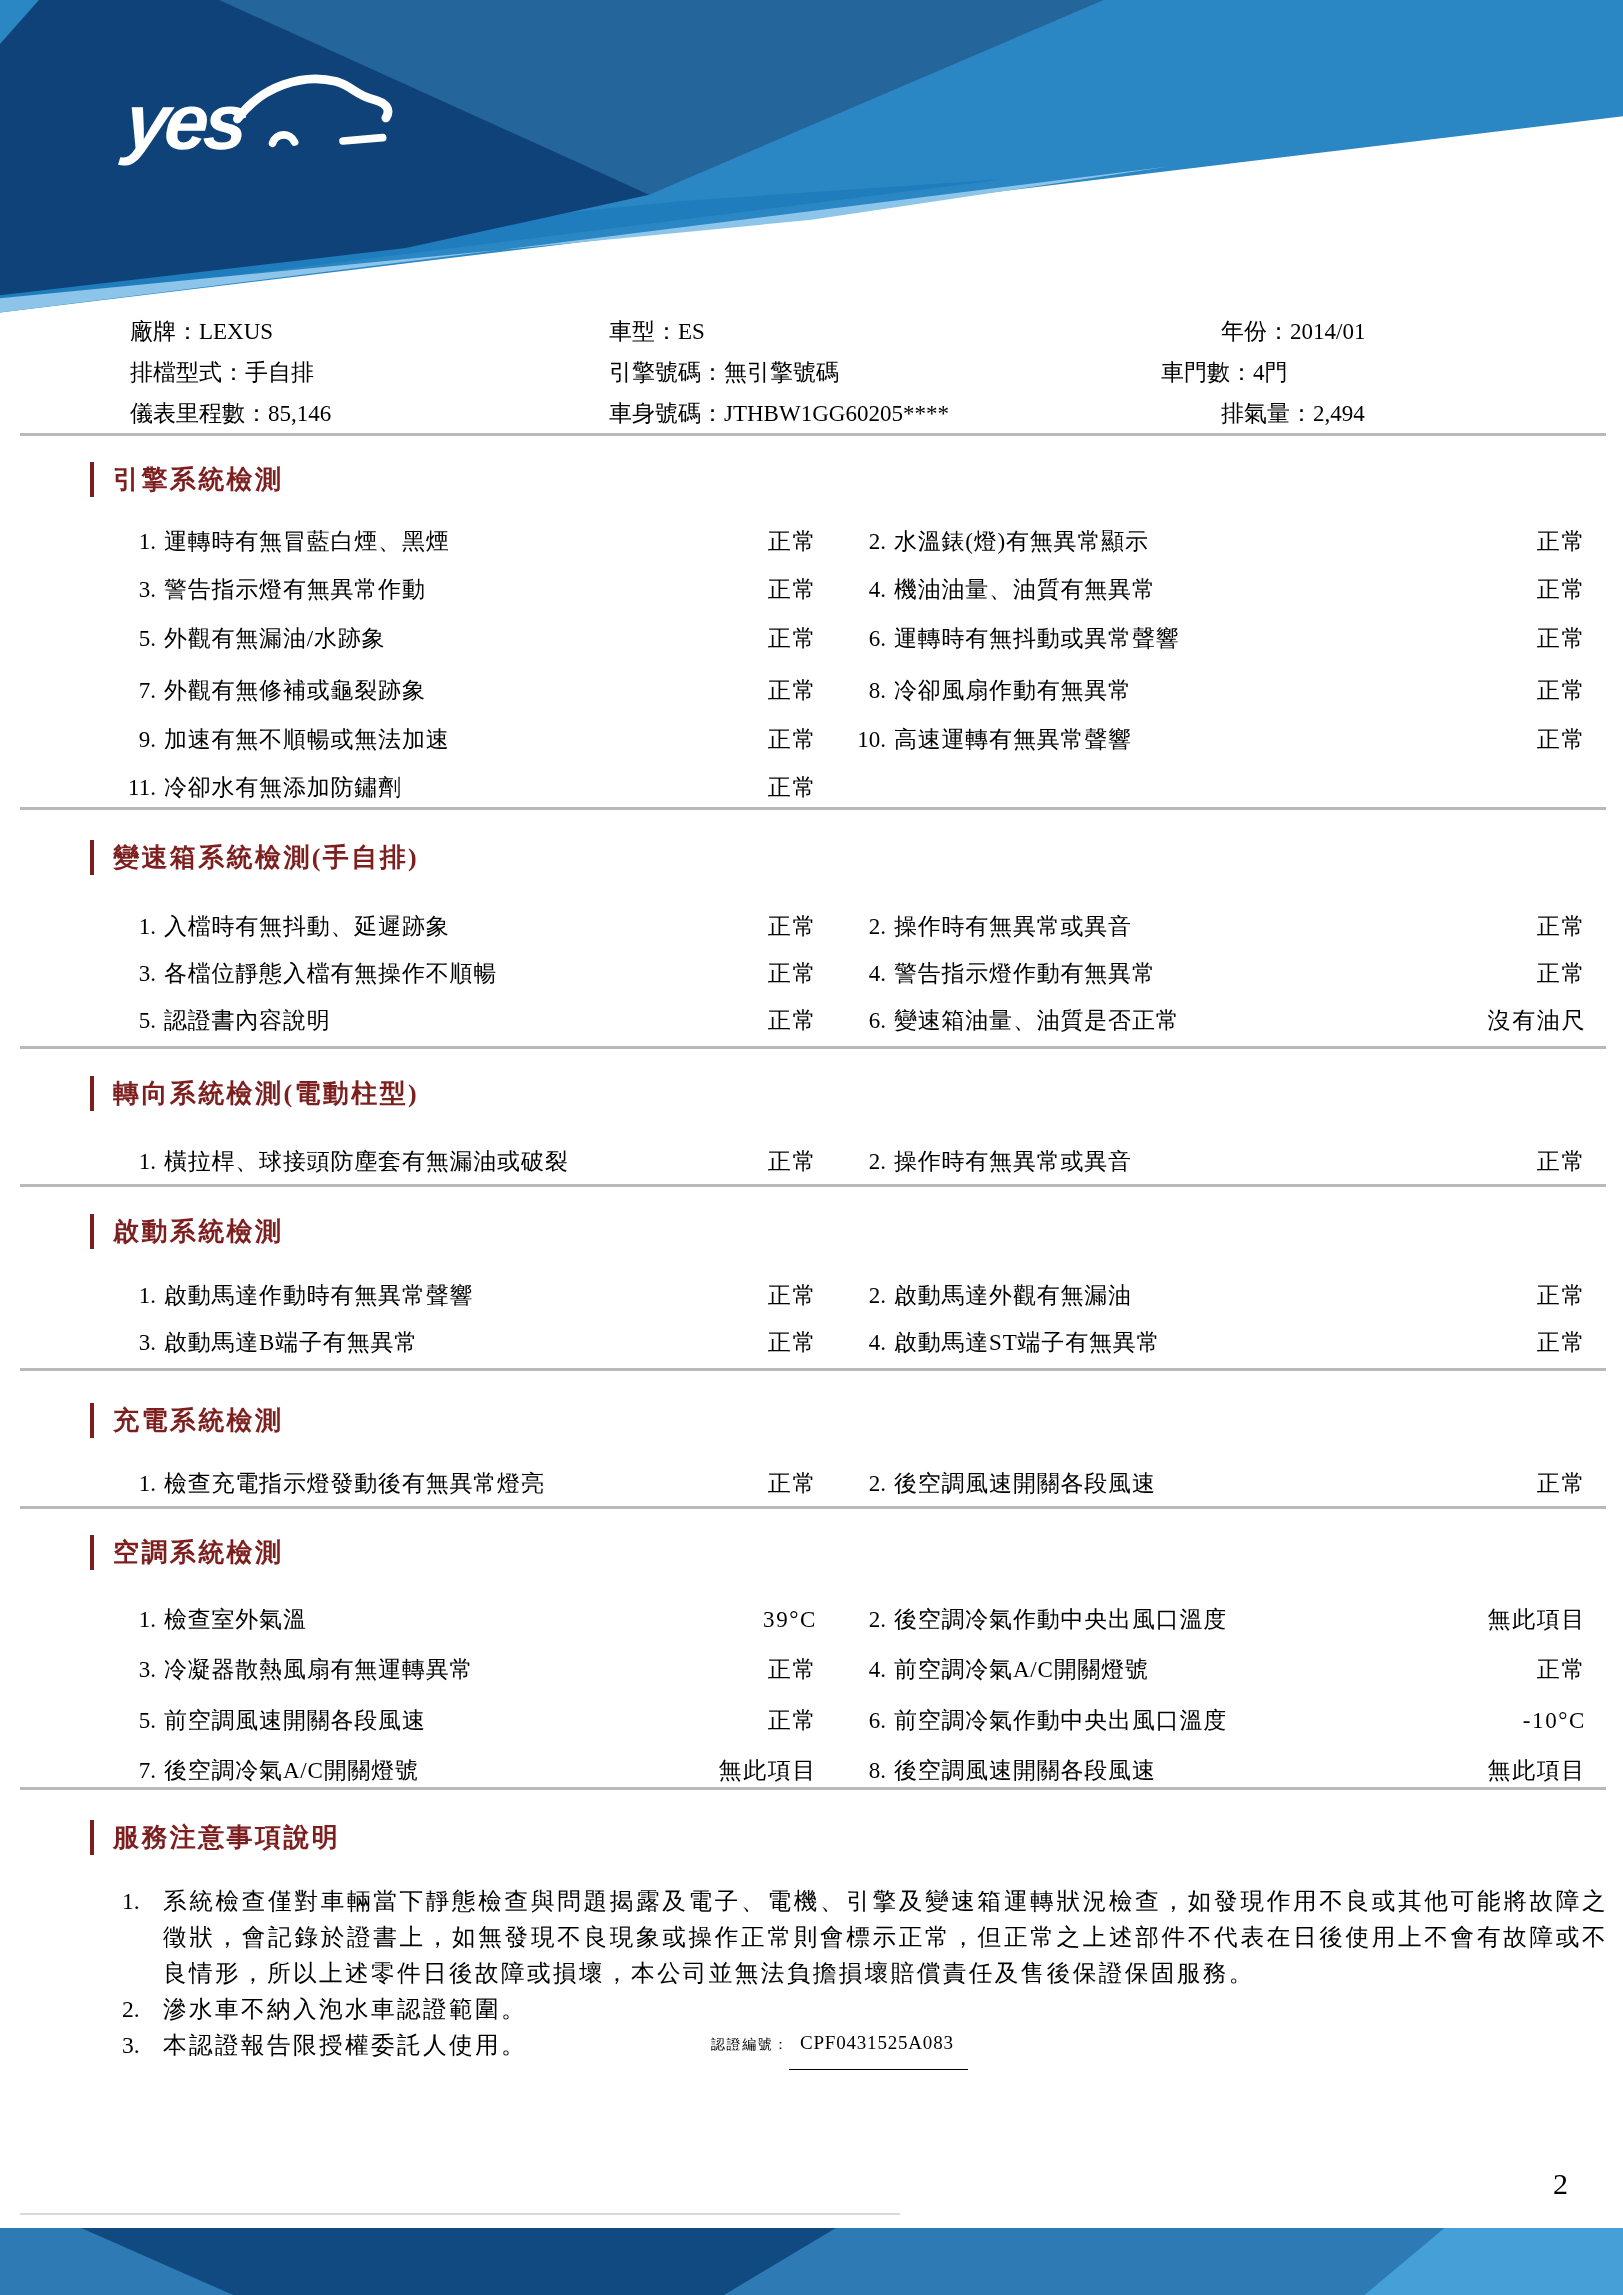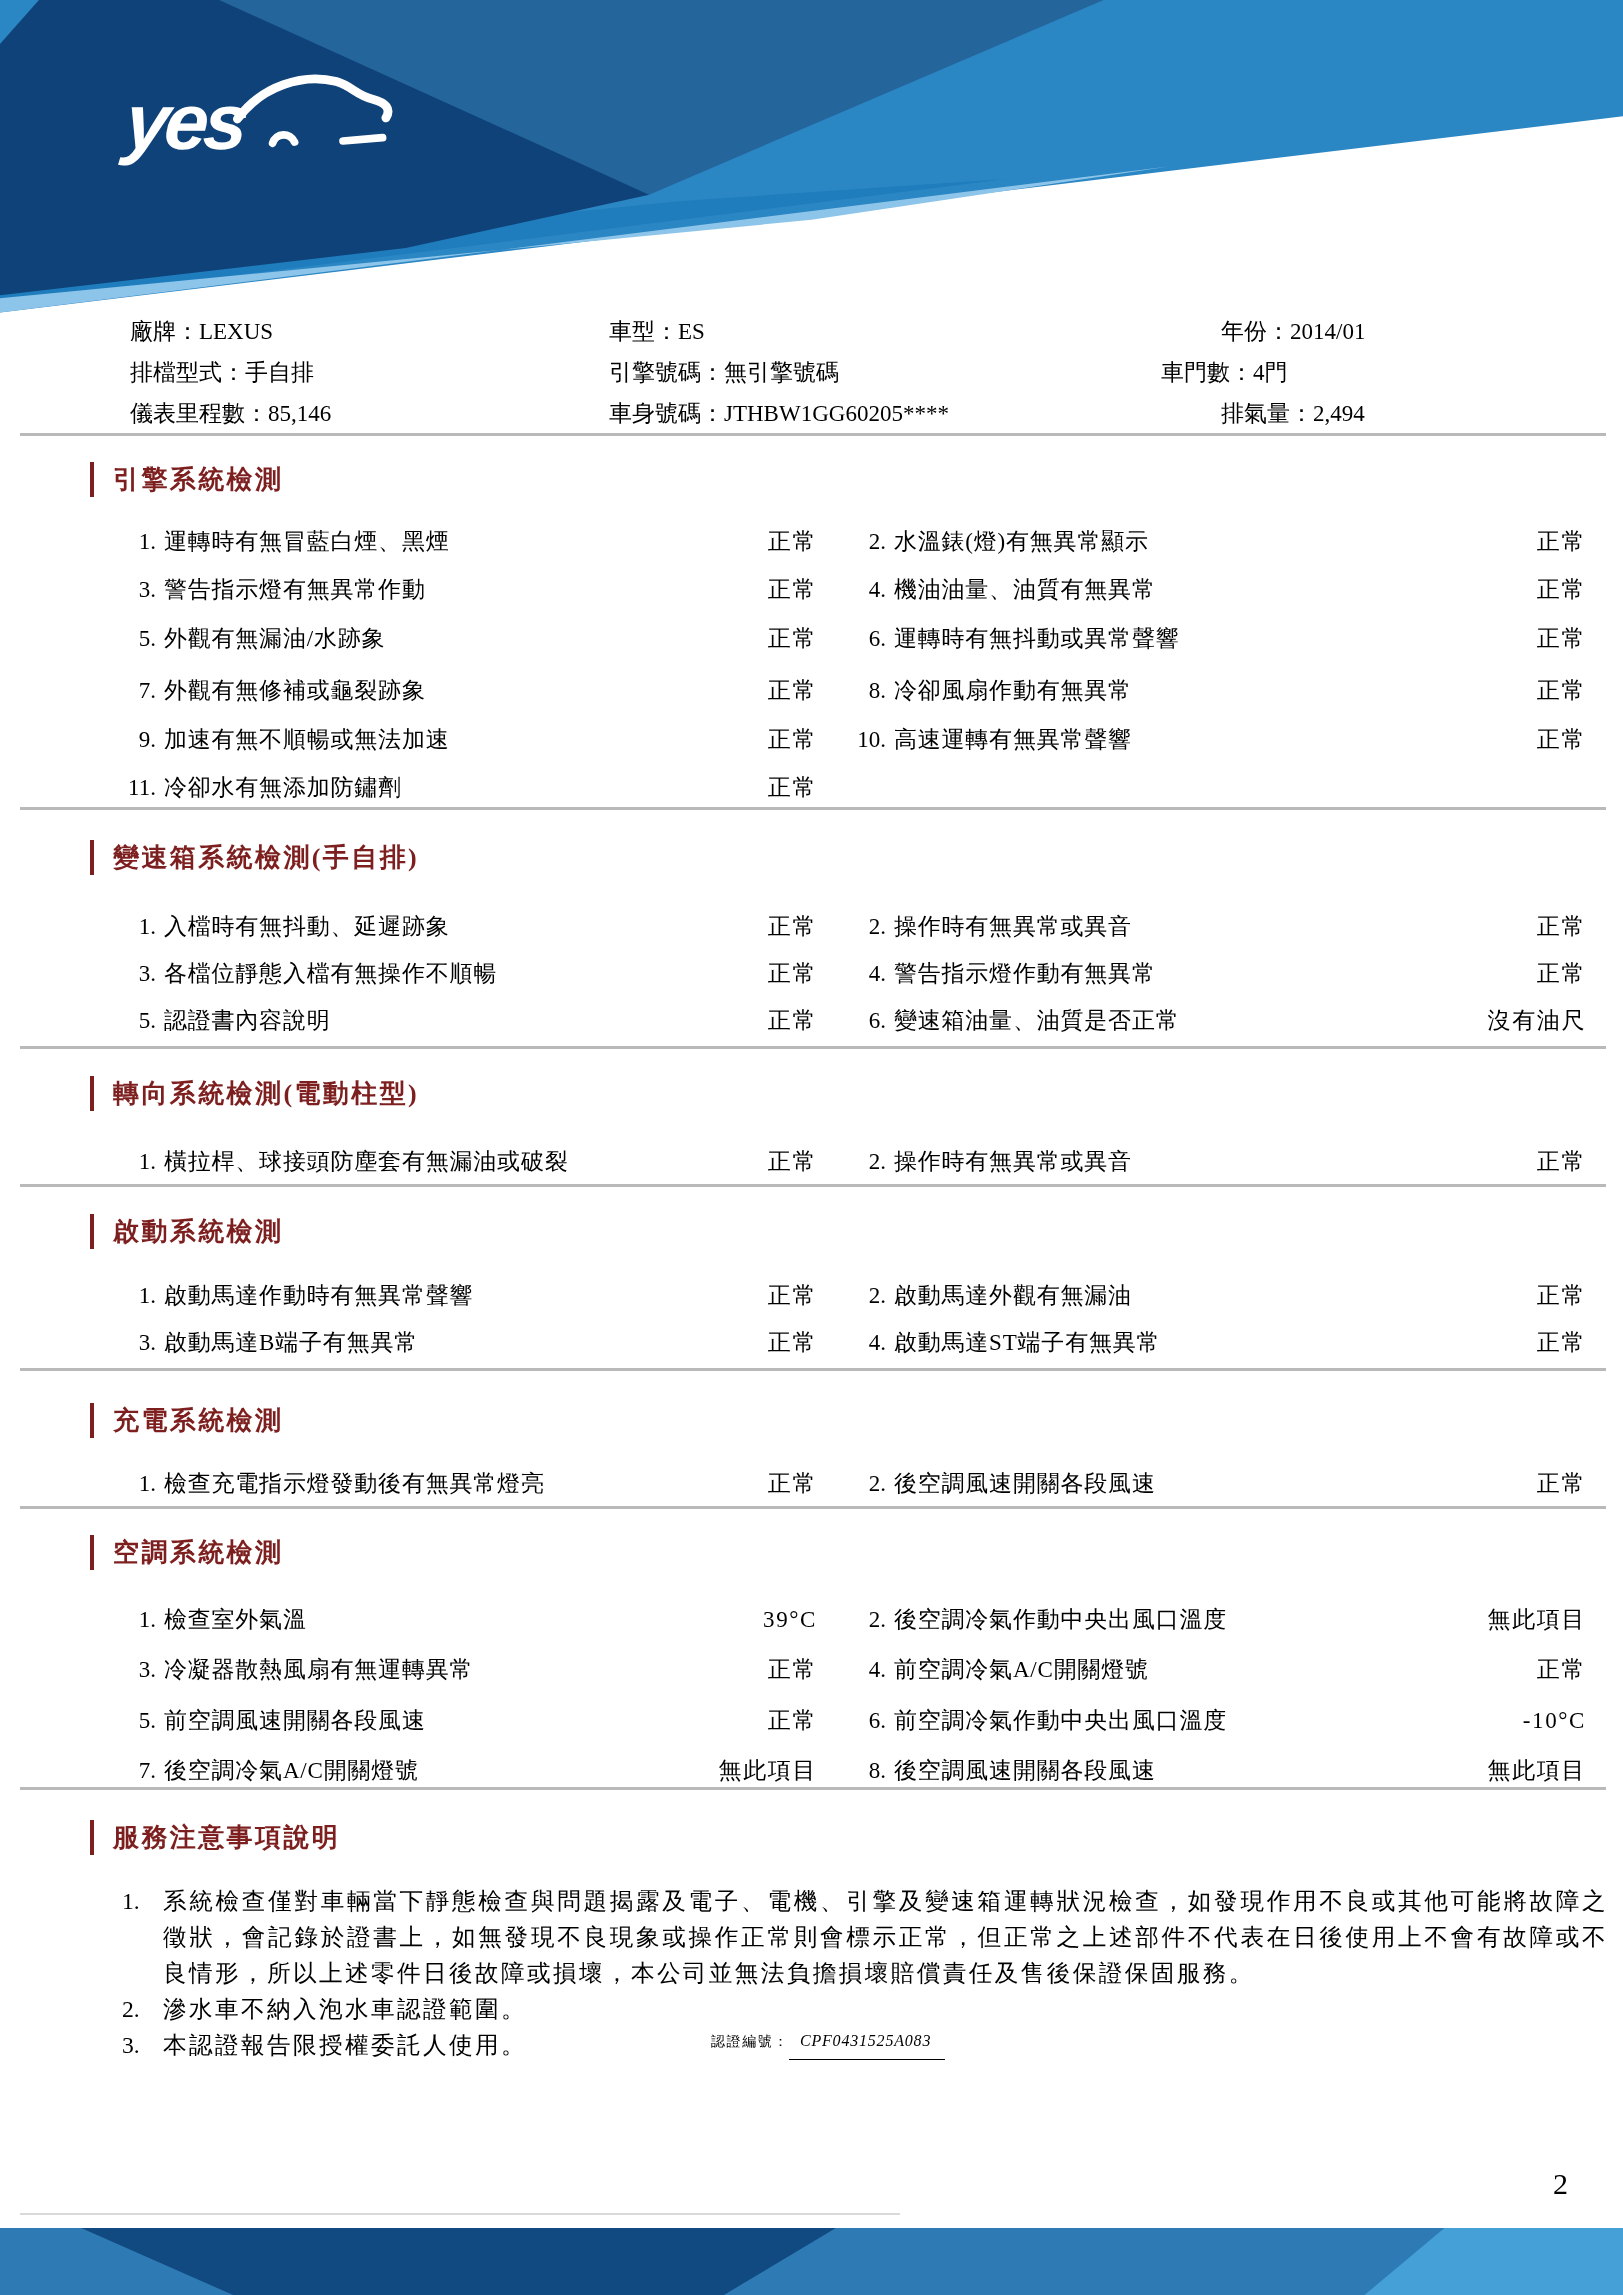--- a/index.html
+++ b/index.html
@@ -40,21 +40,21 @@
   .txt{margin-left:7.9px;letter-spacing:0.8px;}
   .val{margin-left:auto;letter-spacing:1.6px;}
 
   
   .notes-list{position:absolute;left:122px;top:1883px;width:1488px;z-index:2;}
   .note{display:flex;align-items:flex-start;font-size:23.6px;line-height:36px;}
   .note-no{flex:0 0 41px;}
   .note-text{width:1445px;text-align:justify;letter-spacing:2.4px;}
   .cert{position:absolute;left:711px;top:2032px;z-index:3;white-space:nowrap;}
   .cert-label{font-size:14px;letter-spacing:1.6px;}
-  .cert-code{font-size:16px;letter-spacing:0.8px;border-bottom:1.6px solid #000;padding:0 14px 10px 11px;font-style:italic;}
+  .cert-code{font-size:19px;letter-spacing:0.8px;border-bottom:1.6px solid #000;padding:0 14px 16px 11px;}
 
   
   .hairline{position:absolute;left:19.6px;top:2213px;width:880px;height:1.6px;background:#d9d9d9;}
   .page-num{position:absolute;left:1553px;top:2166px;font-size:30px;line-height:35px;z-index:2;}
   .ftr{position:absolute;left:0;top:2228px;width:1623px;height:68px;background:#2d7ab5;}
   .f-light{background:#45a0d8;clip-path:polygon(89% 0,100% 0,100% 100%,84% 100%);}
   .f-navy{background:#114a80;clip-path:polygon(5% 0,51.5% 0,44.5% 100%,14.5% 100%);}
 </style>
 </head>
 <body>

